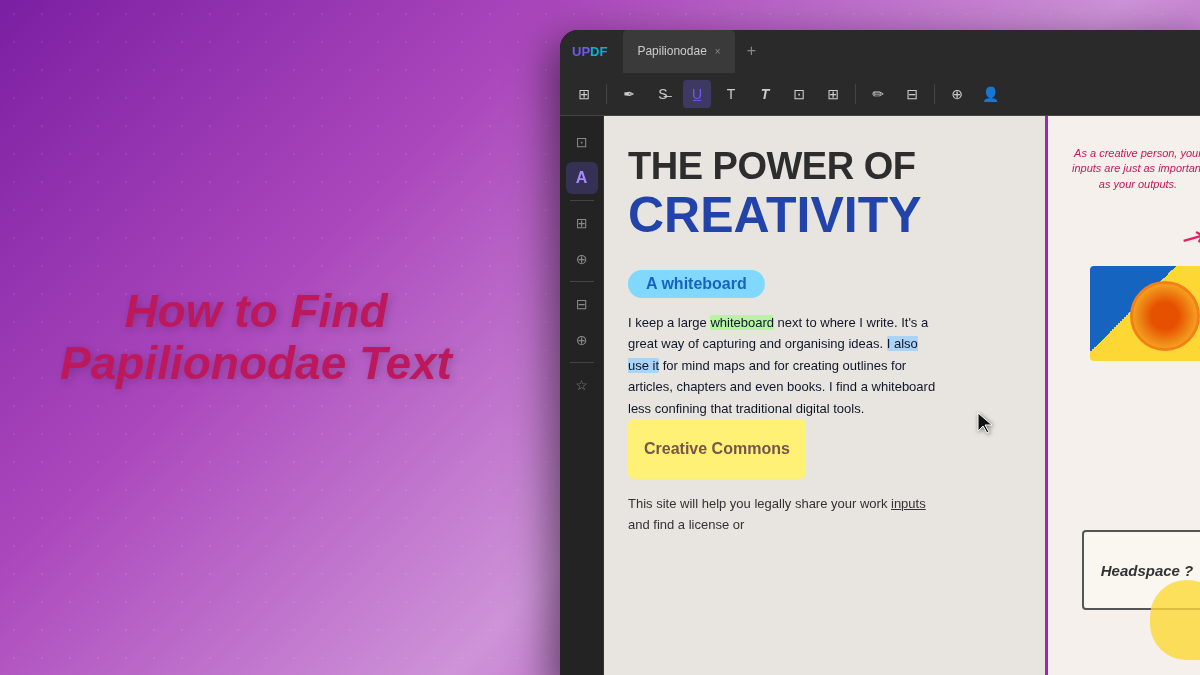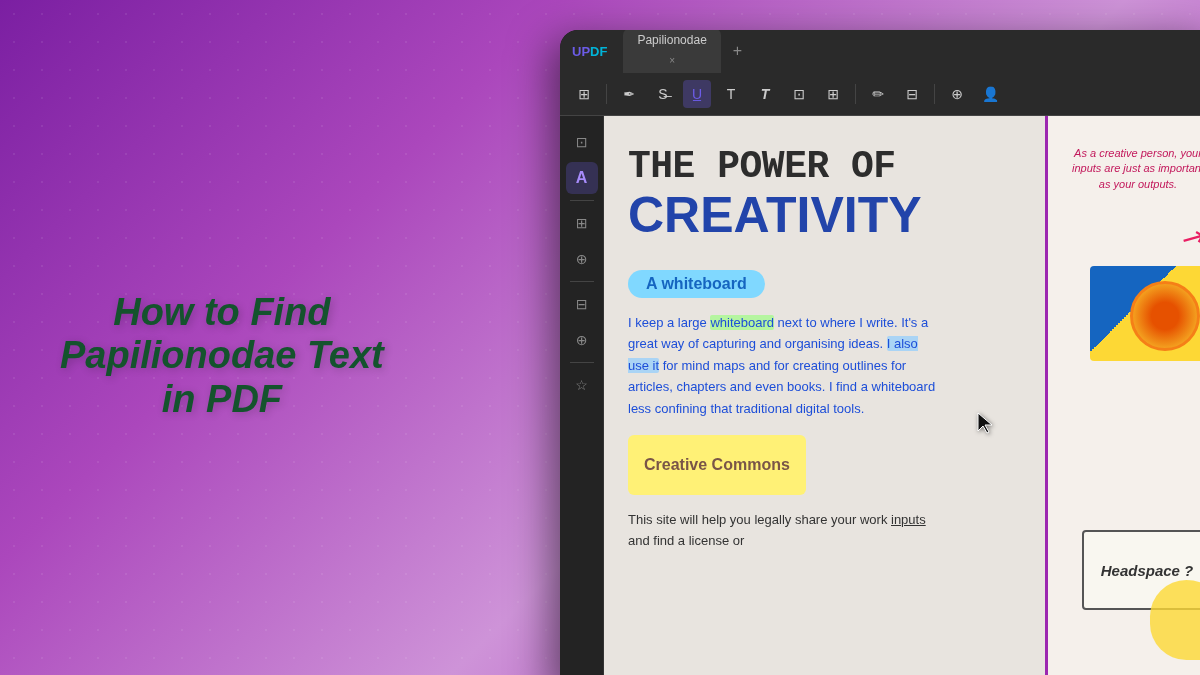--- a/index.html
+++ b/index.html
@@ -29,29 +29,28 @@
       background-size: 28px 28px;
     }
 
     
     .left-title {
       position: absolute;
       left: 60px;
       top: 50%;
       transform: translateY(-50%);
       z-index: 2;
-      color: #14532d;
-      font-size: 38px;
+      color: #be185d;
+      font-size: 46px;
       font-weight: 900;
       line-height: 1.15;
       text-align: center;
       font-style: italic;
       max-width: 420px;
       text-shadow: 2px 2px 8px rgba(0,0,0,0.2);
-      margin-top: 19px;
     }
 
     
     .app-window {
       position: absolute;
       right: -20px;
       top: 30px;
       width: 660px;
       height: 660px;
       background: #1a1a1a;
@@ -87,21 +86,20 @@
     .tab {
       background: #3a3a3a;
       border-radius: 6px 6px 0 0;
       padding: 4px 14px;
       font-size: 12px;
       color: #ccc;
       display: flex;
       align-items: center;
       gap: 8px;
       height: 44px;
-      flex-direction: column;
     }
 
     .tab-close {
       color: #888;
       font-size: 10px;
       cursor: pointer;
     }
 
     .tab-add {
       color: #888;
@@ -196,21 +194,20 @@
     }
 
     
     .pdf-title-main {
       font-size: 38px;
       font-weight: 700;
       color: #2d2d2d;
       line-height: 1.1;
       margin-bottom: 2px;
       letter-spacing: -0.5px;
-      font-family: Liberation Mono, monospace;
     }
 
     .pdf-title-sub {
       font-size: 50px;
       font-weight: 900;
       color: #2244aa;
       line-height: 1.0;
       position: relative;
       display: inline-block;
       margin-bottom: 16px;
@@ -222,23 +219,22 @@
       border-radius: 20px;
       padding: 5px 18px;
       font-size: 16px;
       font-weight: 700;
       color: #1565c0;
       margin-bottom: 14px;
     }
 
     .pdf-body-text {
       font-size: 13px;
-      color: #1d4ed8;
+      color: #0f172a;
       line-height: 1.65;
-      margin-bottom: 16px;
       max-width: 310px;
     }
 
     .highlight-green {
       background: #b5f5a0;
       border-radius: 2px;
     }
 
     .highlight-blue {
       background: #aad4f5;
@@ -372,21 +368,20 @@
     }
   </style>
 </head>
 <body>
 
 <div class="bg"></div>
 
 <div class="left-title">
   <div>How to Find</div>
   <div>Papilionodae Text</div>
-  <div>in PDF</div>
 </div>
 
 <div class="app-window">
 
   <div class="title-bar">
     <span class="updf-logo">UP<span>DF</span></span>
     <div class="tab">
       <span>Papilionodae</span>
       <span class="tab-close">×</span>
     </div>

